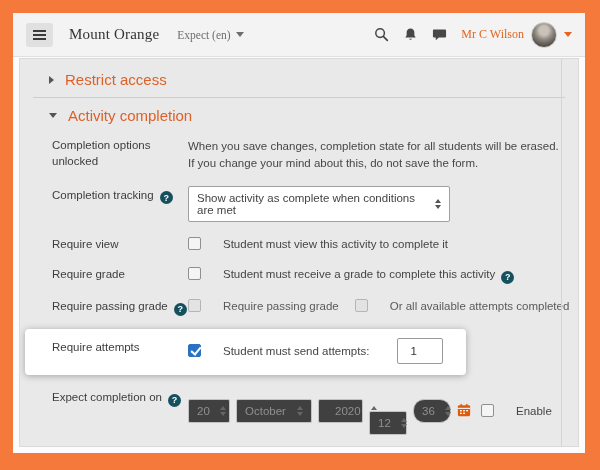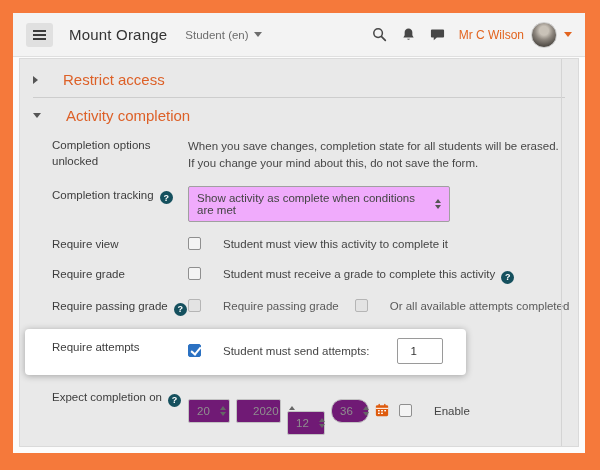--- a/index.html
+++ b/index.html
@@ -4,21 +4,21 @@
 <style>
   * { box-sizing: border-box; margin: 0; padding: 0; }
   html,body { width:600px; height:470px; }
   body { font-family: "Liberation Sans", sans-serif; }
 
   .frame { width:600px; height:470px; background:#f5793b; padding:13px 15px 17px 13px; }
   .page  { width:100%; height:100%; background:#fcfcfc; position:relative; overflow:hidden; }
 
   
   .topbar { height:44px; background:#f3f3f3; border-bottom:1px solid #dfdfdf;
-            display:flex; align-items:center; padding:0 13px; }
+            display:flex; align-items:center; padding:0 13px;font-family:Liberation Serif, serif; }
   .hamburger { width:27px; height:24px; background:#e0e0e0; border-radius:3px;
                display:flex; flex-direction:column; justify-content:center; gap:2px;
                align-items:center; cursor:pointer; }
   .hamburger i { display:block; width:13px; height:2px; background:#3a3a3a; }
   .site-name { margin-left:16px; font-size:15px; color:#333; letter-spacing:.2px; }
   .lang { margin-left:18px; font-size:11.5px; color:#6d6d6d; display:flex; align-items:center; gap:5px; }
   .spacer { flex:1; }
   .topbar svg { display:block; }
   .top-icon { margin-left:14px; cursor:pointer; }
   .user { margin-left:14px; font-size:12px; color:#e2641f; display:flex; align-items:center; gap:7px; }
@@ -26,49 +26,49 @@
             background: radial-gradient(circle at 50% 32%, #c9c2b8 0 22%, #8d867e 45%, #55504a 75%, #3c3835 100%);
             border:1px solid #cfcfcf; }
   .caret-down { width:0; height:0; border-left:4px solid transparent; border-right:4px solid transparent;
                 border-top:5px solid currentColor; display:inline-block; }
 
   
   .content { position:absolute; top:45px; left:6px; right:6px; bottom:6px;
              background:#e9e9e9; border:1px solid #dadada; padding:5px 0 0 0; overflow:hidden; }
   .scroll-line { position:absolute; top:0; bottom:0; right:16px; width:1px; background:#d4d4d4; }
 
-  .sec { display:flex; align-items:center; gap:25px; padding:7px 0 7px 13px; cursor:pointer; }
+  .sec { display:flex; align-items:center; gap:11px; padding:7px 0 7px 29px; cursor:pointer; }
   .sec .tri-right { width:0; height:0; border-top:4px solid transparent; border-bottom:4px solid transparent;
                     border-left:5px solid #555; }
   .sec .tri-down  { width:0; height:0; border-left:4px solid transparent; border-right:4px solid transparent;
                     border-top:5px solid #555; }
   .sec-title { font-size:15px; color:#dd6027; }
   .divider { height:1px; background:#cdcdcd; margin:2px 13px; }
 
   .row { display:flex; align-items:flex-start; margin:0 0 13px 0; padding-left:32px; font-size:11.5px; }
   .row-label { width:136px; flex:none; color:#3d3d3d; line-height:1.35; padding-top:2px;
                display:inline; }
   .row-label .lbl-inner { display:inline; }
   .row-ctrl { flex:1; color:#454545; padding-top:2px; }
 
   .help { display:inline-flex; width:13px; height:13px; border-radius:50%; background:#15505e;
           color:#fff; font-size:9px; font-weight:bold; align-items:center; justify-content:center;
           margin-left:6px; vertical-align:-2px; cursor:pointer; }
 
   .desc { line-height:1.5; color:#474747; max-width:380px; }
 
-  .select { display:inline-flex; align-items:center; gap:10px; background:#f0abfc;
+  .select { display:inline-flex; align-items:center; gap:10px; background:#ffffff;
             border:1px solid #a0a0a0; border-radius:2px; padding:5px 8px; font-size:11.5px;
             color:#444; cursor:pointer; }
   .sel-arrows { display:inline-flex; flex-direction:column; gap:2px; margin-left:auto; }
   .sel-arrows i.up   { width:0; height:0; border-left:3.5px solid transparent; border-right:3.5px solid transparent;
                        border-bottom:4px solid #555; }
   .sel-arrows i.down { width:0; height:0; border-left:3.5px solid transparent; border-right:3.5px solid transparent;
                        border-top:4px solid #555; }
-  .select.disabled { background:#701a75; border-color:#c2c2c2; color:#8f8f8f; }
+  .select.disabled { background:#404040; border-color:#c2c2c2; color:#8f8f8f; }
   .select.disabled .sel-arrows i.up { border-bottom-color:#666; }
   .select.disabled .sel-arrows i.down { border-top-color:#666; }
 
   .checkline { display:flex; align-items:flex-start; gap:22px; line-height:1.3; }
   .cb { width:13px; height:13px; border:1px solid #8f8f8f; background:#f4f4f4; border-radius:2px;
         flex:none; position:relative; cursor:pointer; }
   .cb.checked { background:#2b71c2; border-color:#2b71c2; }
   .cb.checked::after { content:""; position:absolute; left:3.5px; top:0.5px; width:4px; height:8px;
         border:solid #fff; border-width:0 2px 2px 0; transform:rotate(40deg); }
   .cb.disabled { border-color:#b5b5b5; background:#e3e3e3; }
@@ -90,21 +90,21 @@
   <div class="page">
 
     <div class="topbar">
       <div class="hamburger">
           <i></i>
           <i></i>
           <i></i>
         </div>
       <div class="site-name">Mount Orange</div>
       <div class="lang">
-        <span>Student (en)</span>
+        <span>Expect (en)</span>
         <span class="caret-down" style="color:#6d6d6d"></span>
       </div>
       <div class="spacer"></div>
       <span class="top-icon">
         <svg width="15" height="15" viewBox="0 0 16 16">
             <circle cx="6.5" cy="6.5" r="4.6" fill="none" stroke="#474747" stroke-width="1.6"></circle>
             <line x1="10.2" y1="10.2" x2="14.2" y2="14.2" stroke="#474747" stroke-width="1.8" stroke-linecap="round"></line>
           </svg>
       </span>
       <span class="top-icon">
@@ -215,20 +215,27 @@
           <span class="lbl-inner">Expect completion on</span><span class="help">?</span>
         </div>
         <div class="row-ctrl" style="padding-top:0;">
           <div class="select disabled" style="width:42px;">
             <span>20</span>
             <span class="sel-arrows">
                 <i class="up"></i>
                 <i class="down"></i>
               </span>
           </div>
+          <div class="select disabled" style="width:76px;">
+            <span>October</span>
+            <span class="sel-arrows">
+                <i class="up"></i>
+                <i class="down"></i>
+              </span>
+          </div>
           <div class="select disabled" style="width:45px;padding-left:16px;">
             <span>2020</span>
             <span class="sel-arrows">
                 <i class="up"></i>
                 <i class="down"></i>
               </span>
           </div>
           <div class="select disabled" style="width:38px;margin-top:23px;">
             <span>12</span>
             <span class="sel-arrows">

